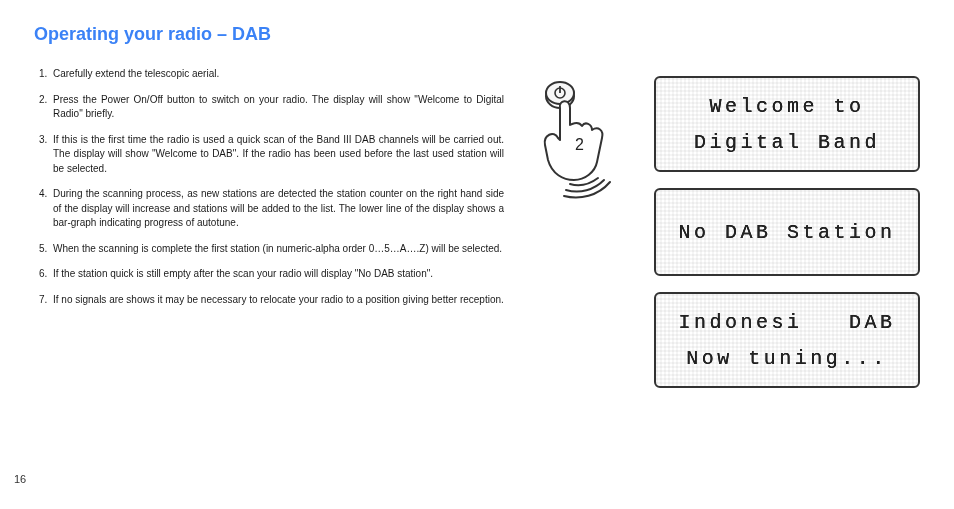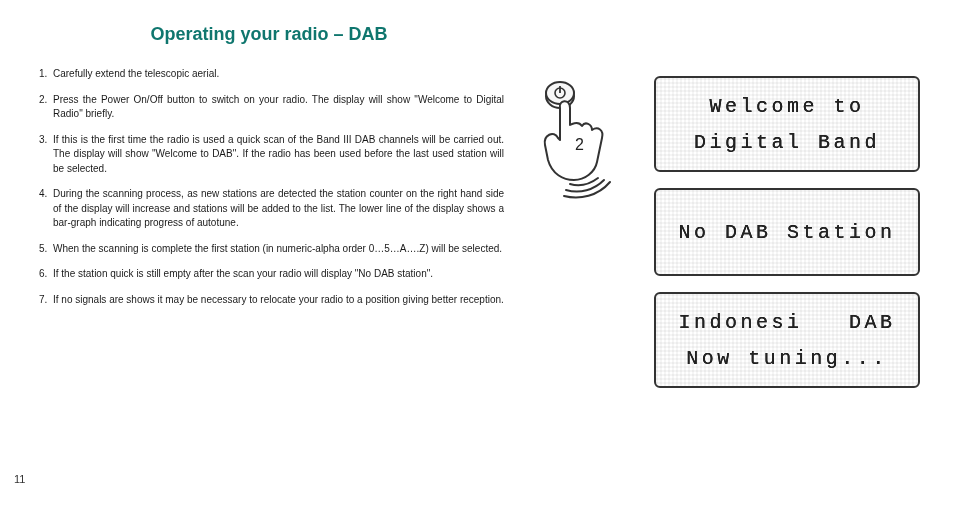--- a/index.html
+++ b/index.html
@@ -20,23 +20,23 @@
     height: 100%;
     gap: 26px;
   }
   .left {
     width: 470px;
     text-align: justify;
   }
   h1 {
     font-size: 18px;
     font-weight: bold;
-    color: #0f766e;
+    color: #3b82f6;
     margin: 0 0 22px 0;
-    text-align: center;
+    text-align: left;
   }
   ol {
     margin: 0;
     padding-left: 16px;
     list-style: decimal;
     font-size: 10px;
     color: #1a1a1a;
     line-height: 1.45;
   }
   ol li {
@@ -159,13 +159,13 @@
         <div class="row">No DAB Station</div>
       </div>
       <div class="lcd tall">
         <div class="row">Indonesi   DAB</div>
         <div class="row">Now tuning...</div>
       </div>
     </div>
   </div>
 </div>
 
-<div class="page-num">11</div>
+<div class="page-num">16</div>
 
 </body></html>

